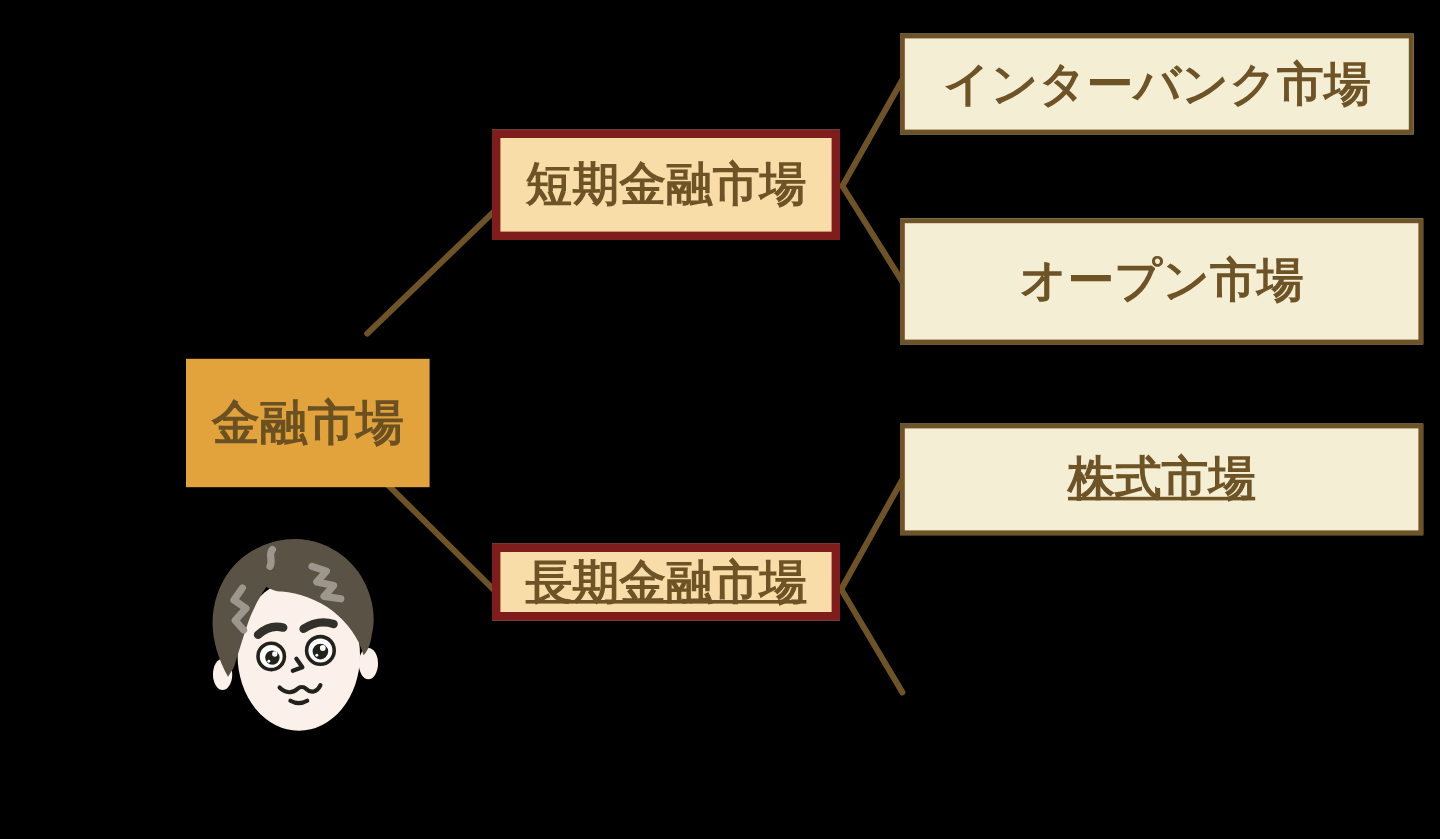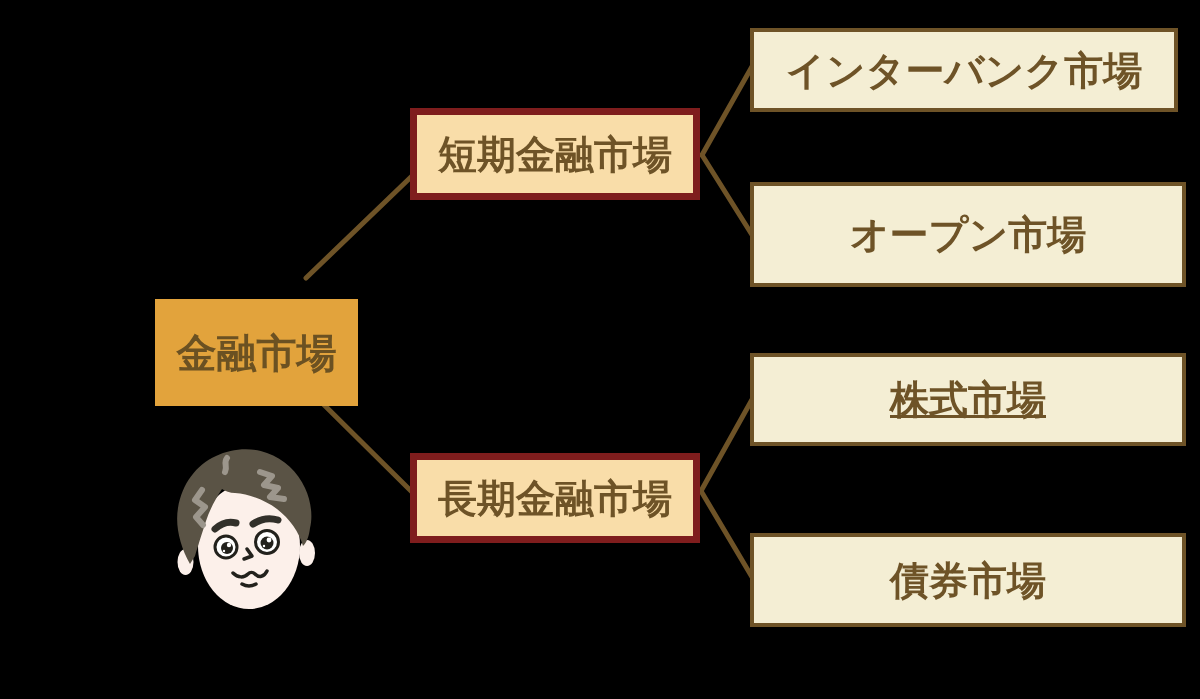--- a/index.html
+++ b/index.html
@@ -37,21 +37,21 @@
     background: #e2a33c;
     color: #6b5122;
     font-size: 40px;
     margin-top: 20px;
   }
   .node-branch {
     background: #f9dda9;
     border: 7px solid #7f1d1d;
   }
   .node-branch.short { left: 410px; top: 108px; width: 290px; height: 92px; }
-  .node-branch.long  { left: 410px; top: 453px; width: 290px; height: 90px; }
+  .node-branch.long  { left: 410px; top: 453px; width: 290px; height: 64px; text-decoration: underline; }
   .node-leaf {
     background: #f4eed4;
     border: 4px solid #6e5327;
   }
   .node-leaf.interbank { left: 750px; top: 28px;  width: 428px; height: 84px; }
   .node-leaf.open      { left: 750px; top: 182px; width: 436px; height: 105px; }
   .node-leaf.stock     { left: 750px; top: 353px; width: 436px; height: 93px; text-decoration: underline; }
   .node-leaf.bond      { left: 750px; top: 533px; width: 436px; height: 94px; }
   .face {
     position: absolute;
@@ -92,23 +92,20 @@
   </div>
 
   <div class="node node-leaf open">
     <span>オープン市場</span>
   </div>
 
   <div class="node node-leaf stock">
     <span>株式市場</span>
   </div>
 
-  <div class="node node-leaf bond">
-    <span>債券市場</span>
-  </div>
 
   <svg class="face" viewBox="0 0 146 176" xmlns="http://www.w3.org/2000/svg">
 
     <ellipse cx="13.5" cy="116" rx="8" ry="13" fill="#fcf0ea"></ellipse>
     <ellipse cx="135" cy="107" rx="8" ry="13" fill="#fcf0ea"></ellipse>
 
     <ellipse cx="77" cy="100" rx="51" ry="63" fill="#fcf0ea"></ellipse>
 
     <path fill="#5a5345" d="
       M 18,118

